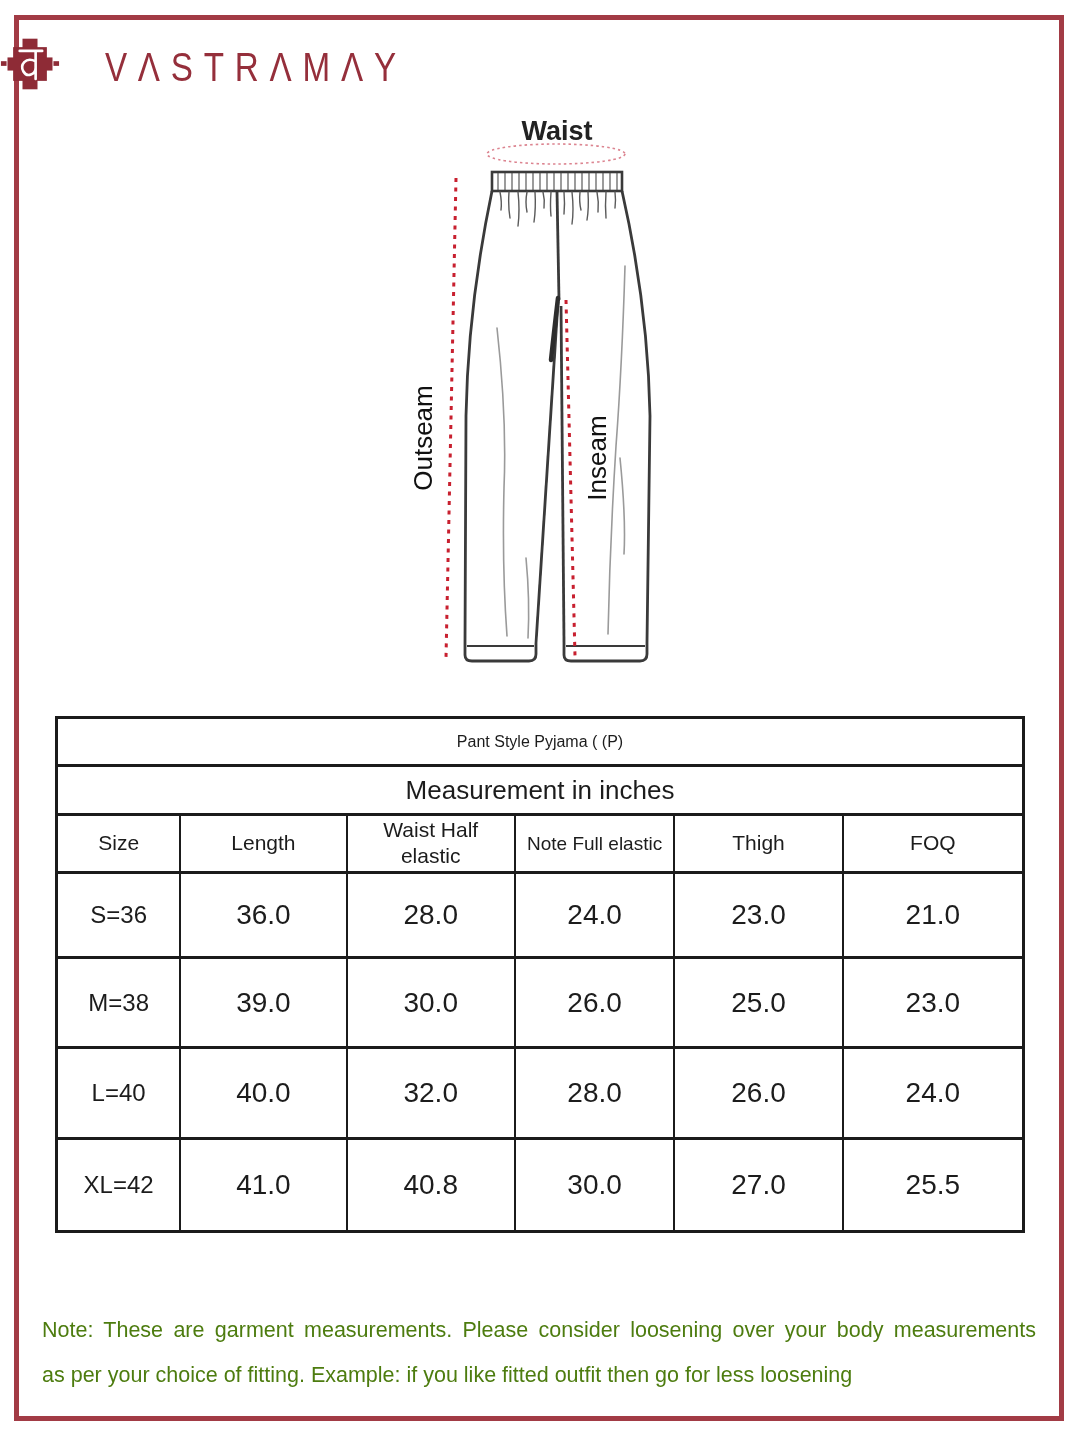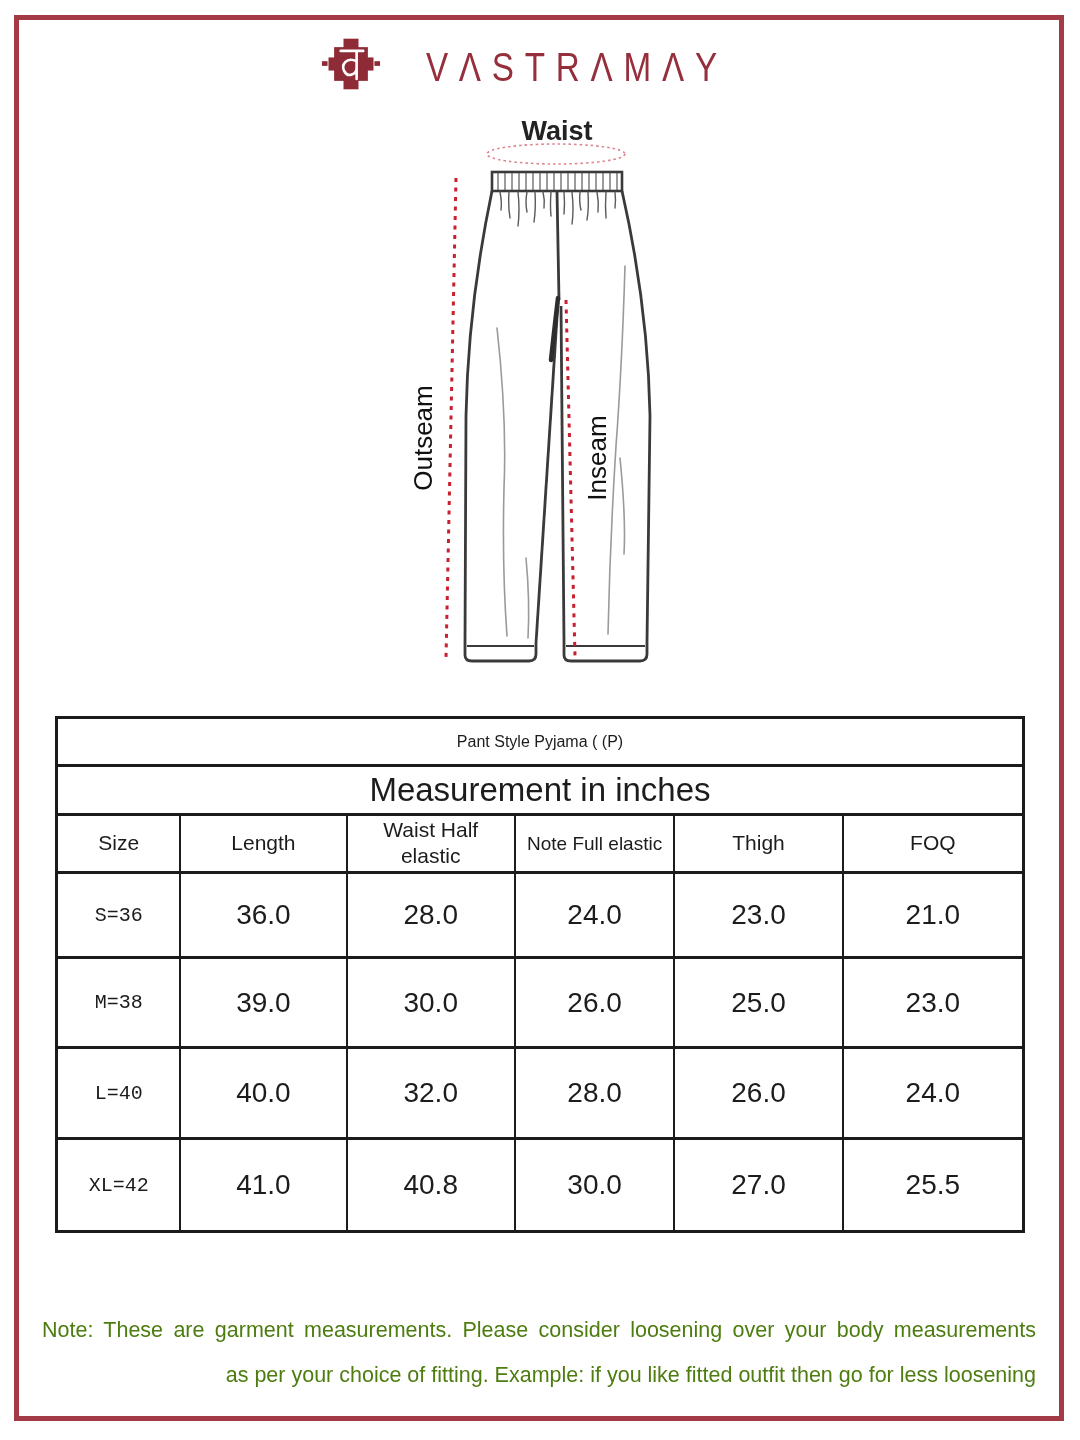--- a/index.html
+++ b/index.html
@@ -3,21 +3,21 @@
 <meta charset="utf-8">
 <style>
   html,body{margin:0;padding:0;background:#fff;}
   .page{
     position:relative;width:1080px;height:1440px;background:#ffffff;
     font-family:"Liberation Sans","DejaVu Sans",sans-serif;color:#1c1c1c;overflow:hidden;
   }
   .frame{position:absolute;top:15px;left:14px;right:16px;bottom:19px;border:5px solid #A23B45;pointer-events:none;}
 
   
-  .logo-row{position:absolute;top:36px;left:0;right:0;display:flex;justify-content:center;align-items:center;gap:14px;}
+  .logo-row{position:absolute;top:36px;left:0;right:0;display:flex;justify-content:flex-start;align-items:center;gap:14px;}
   .logo-mark{width:60px;height:56px;flex:0 0 auto;}
   .logo-text{
     font-size:40px;font-weight:400;color:#952F3B;letter-spacing:13px;
     transform:scaleX(.83);transform-origin:center;white-space:nowrap;line-height:1;
     padding-top:6px;
   }
 
   
   .diagram{position:absolute;left:370px;top:106px;width:380px;height:604px;}
 
@@ -25,37 +25,37 @@
   table.size-chart{
     position:absolute;left:55px;top:716px;width:970px;height:517px;
     border-collapse:collapse;table-layout:fixed;background:#fff;
   }
   table.size-chart td{
     border:2px solid #1b1b1b;border-top-width:3px;border-bottom-width:3px;
     text-align:center;vertical-align:middle;padding:0 4px;
   }
   table.size-chart{border:3px solid #1b1b1b;}
   tr.title-row td{font-size:16px;height:43px;}
-  tr.subtitle-row td{font-size:33px;height:43px;}
+  tr.subtitle-row td{font-size:26px;height:43px;}
   tr.header-row td{font-size:21px;height:50px;line-height:1.25;}
   tr.header-row td.small-head{font-size:19px;}
   tr.data-row td{font-size:28px;}
-  tr.data-row td.size-cell{font-size:20px;font-family:Liberation Mono, monospace;}
+  tr.data-row td.size-cell{font-size:24px;}
   tr.r1{height:81px;}
   tr.r2{height:85px;}
   tr.r3{height:87px;padding-left:36px;}
   tr.r4{height:88px;}
 
   
   .note{
     position:absolute;left:42px;right:44px;top:1308px;
     font-size:21.5px;line-height:45px;color:#4d7c0f;
   }
   .note .l1{text-align:justify;text-align-last:justify;}
-  .note .l2{text-align:right;}
+  .note .l2{}
 </style>
 </head>
 <body>
 
 <div class="page">
   <div class="frame"></div>
 
   <div class="logo-row">
     <svg class="logo-mark" viewBox="0 0 64 54" aria-hidden="true">
       <g fill="#8E2B36">

